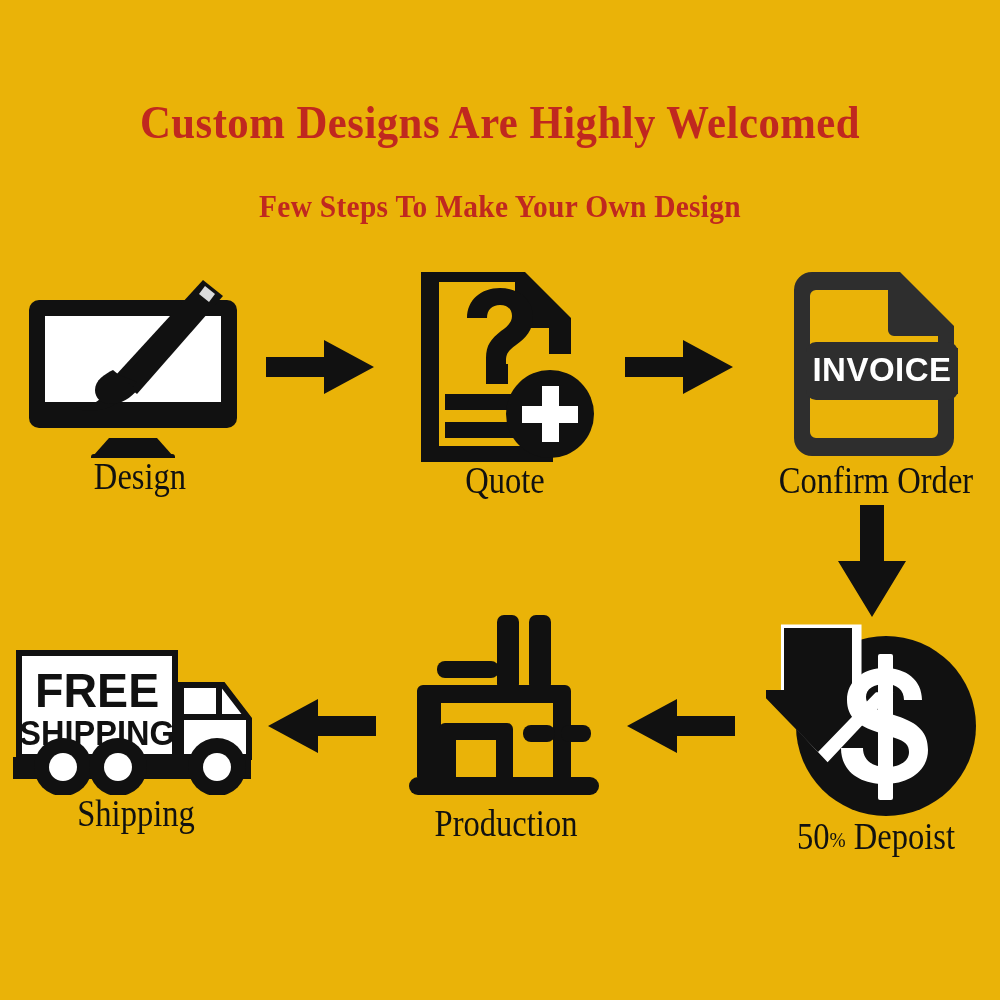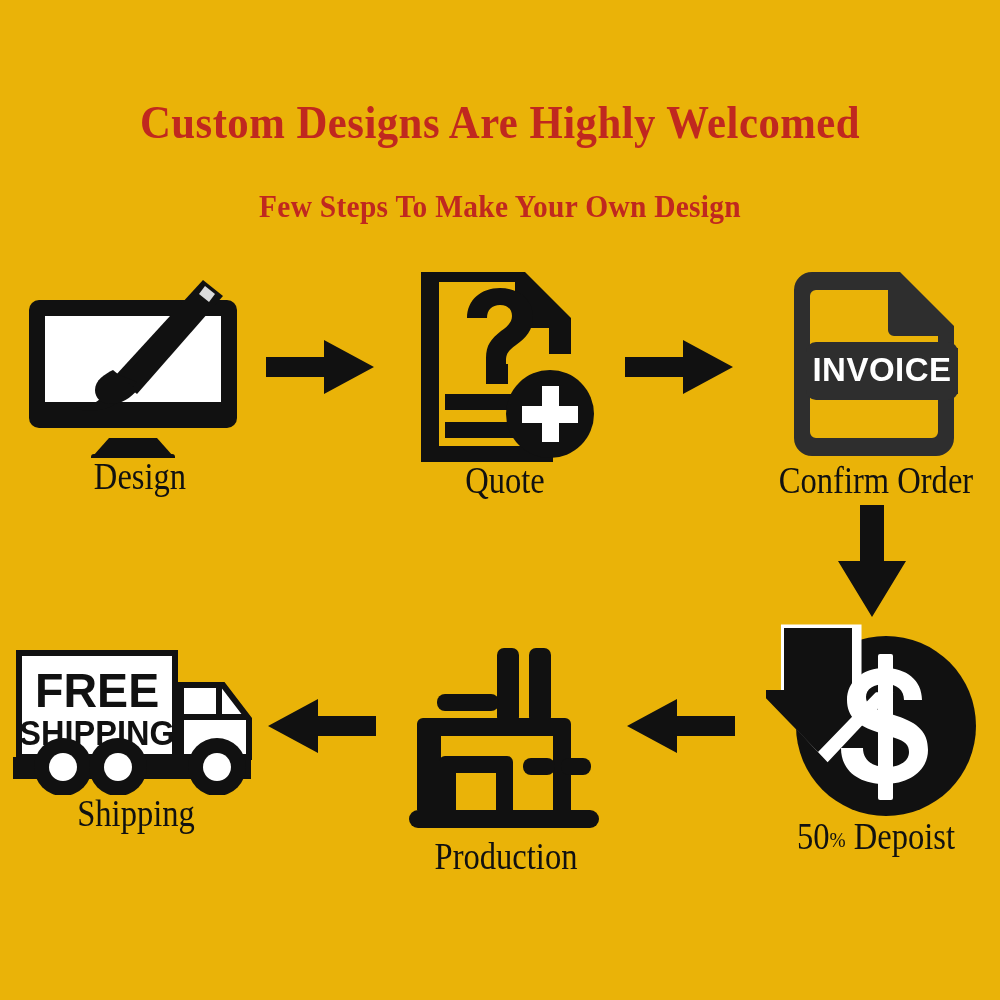--- a/index.html
+++ b/index.html
@@ -77,21 +77,21 @@
     vertical-align: 2px;
   }
 
   
   #step-design     { left: 10px;  top: 278px; width: 260px; }
   #step-quote      { left: 380px; top: 266px; width: 250px; }
   #step-confirm    { left: 748px; top: 266px; width: 256px; }
 
   
   #step-shipping   { left: -4px;  top: 645px; width: 280px; }
-  #step-production { left: 382px; top: 638px; width: 248px; }
+  #step-production { left: 382px; top: 605px; width: 248px; }
   #step-deposit    { left: 750px; top: 618px; width: 252px; }
 
   
   .arrow {
     position: absolute;
   }
   #arrow-1 { left: 266px; top: 336px; }
   #arrow-2 { left: 625px; top: 336px; }
   #arrow-down { left: 838px; top: 505px; }
   #arrow-3 { left: 627px; top: 695px; }

